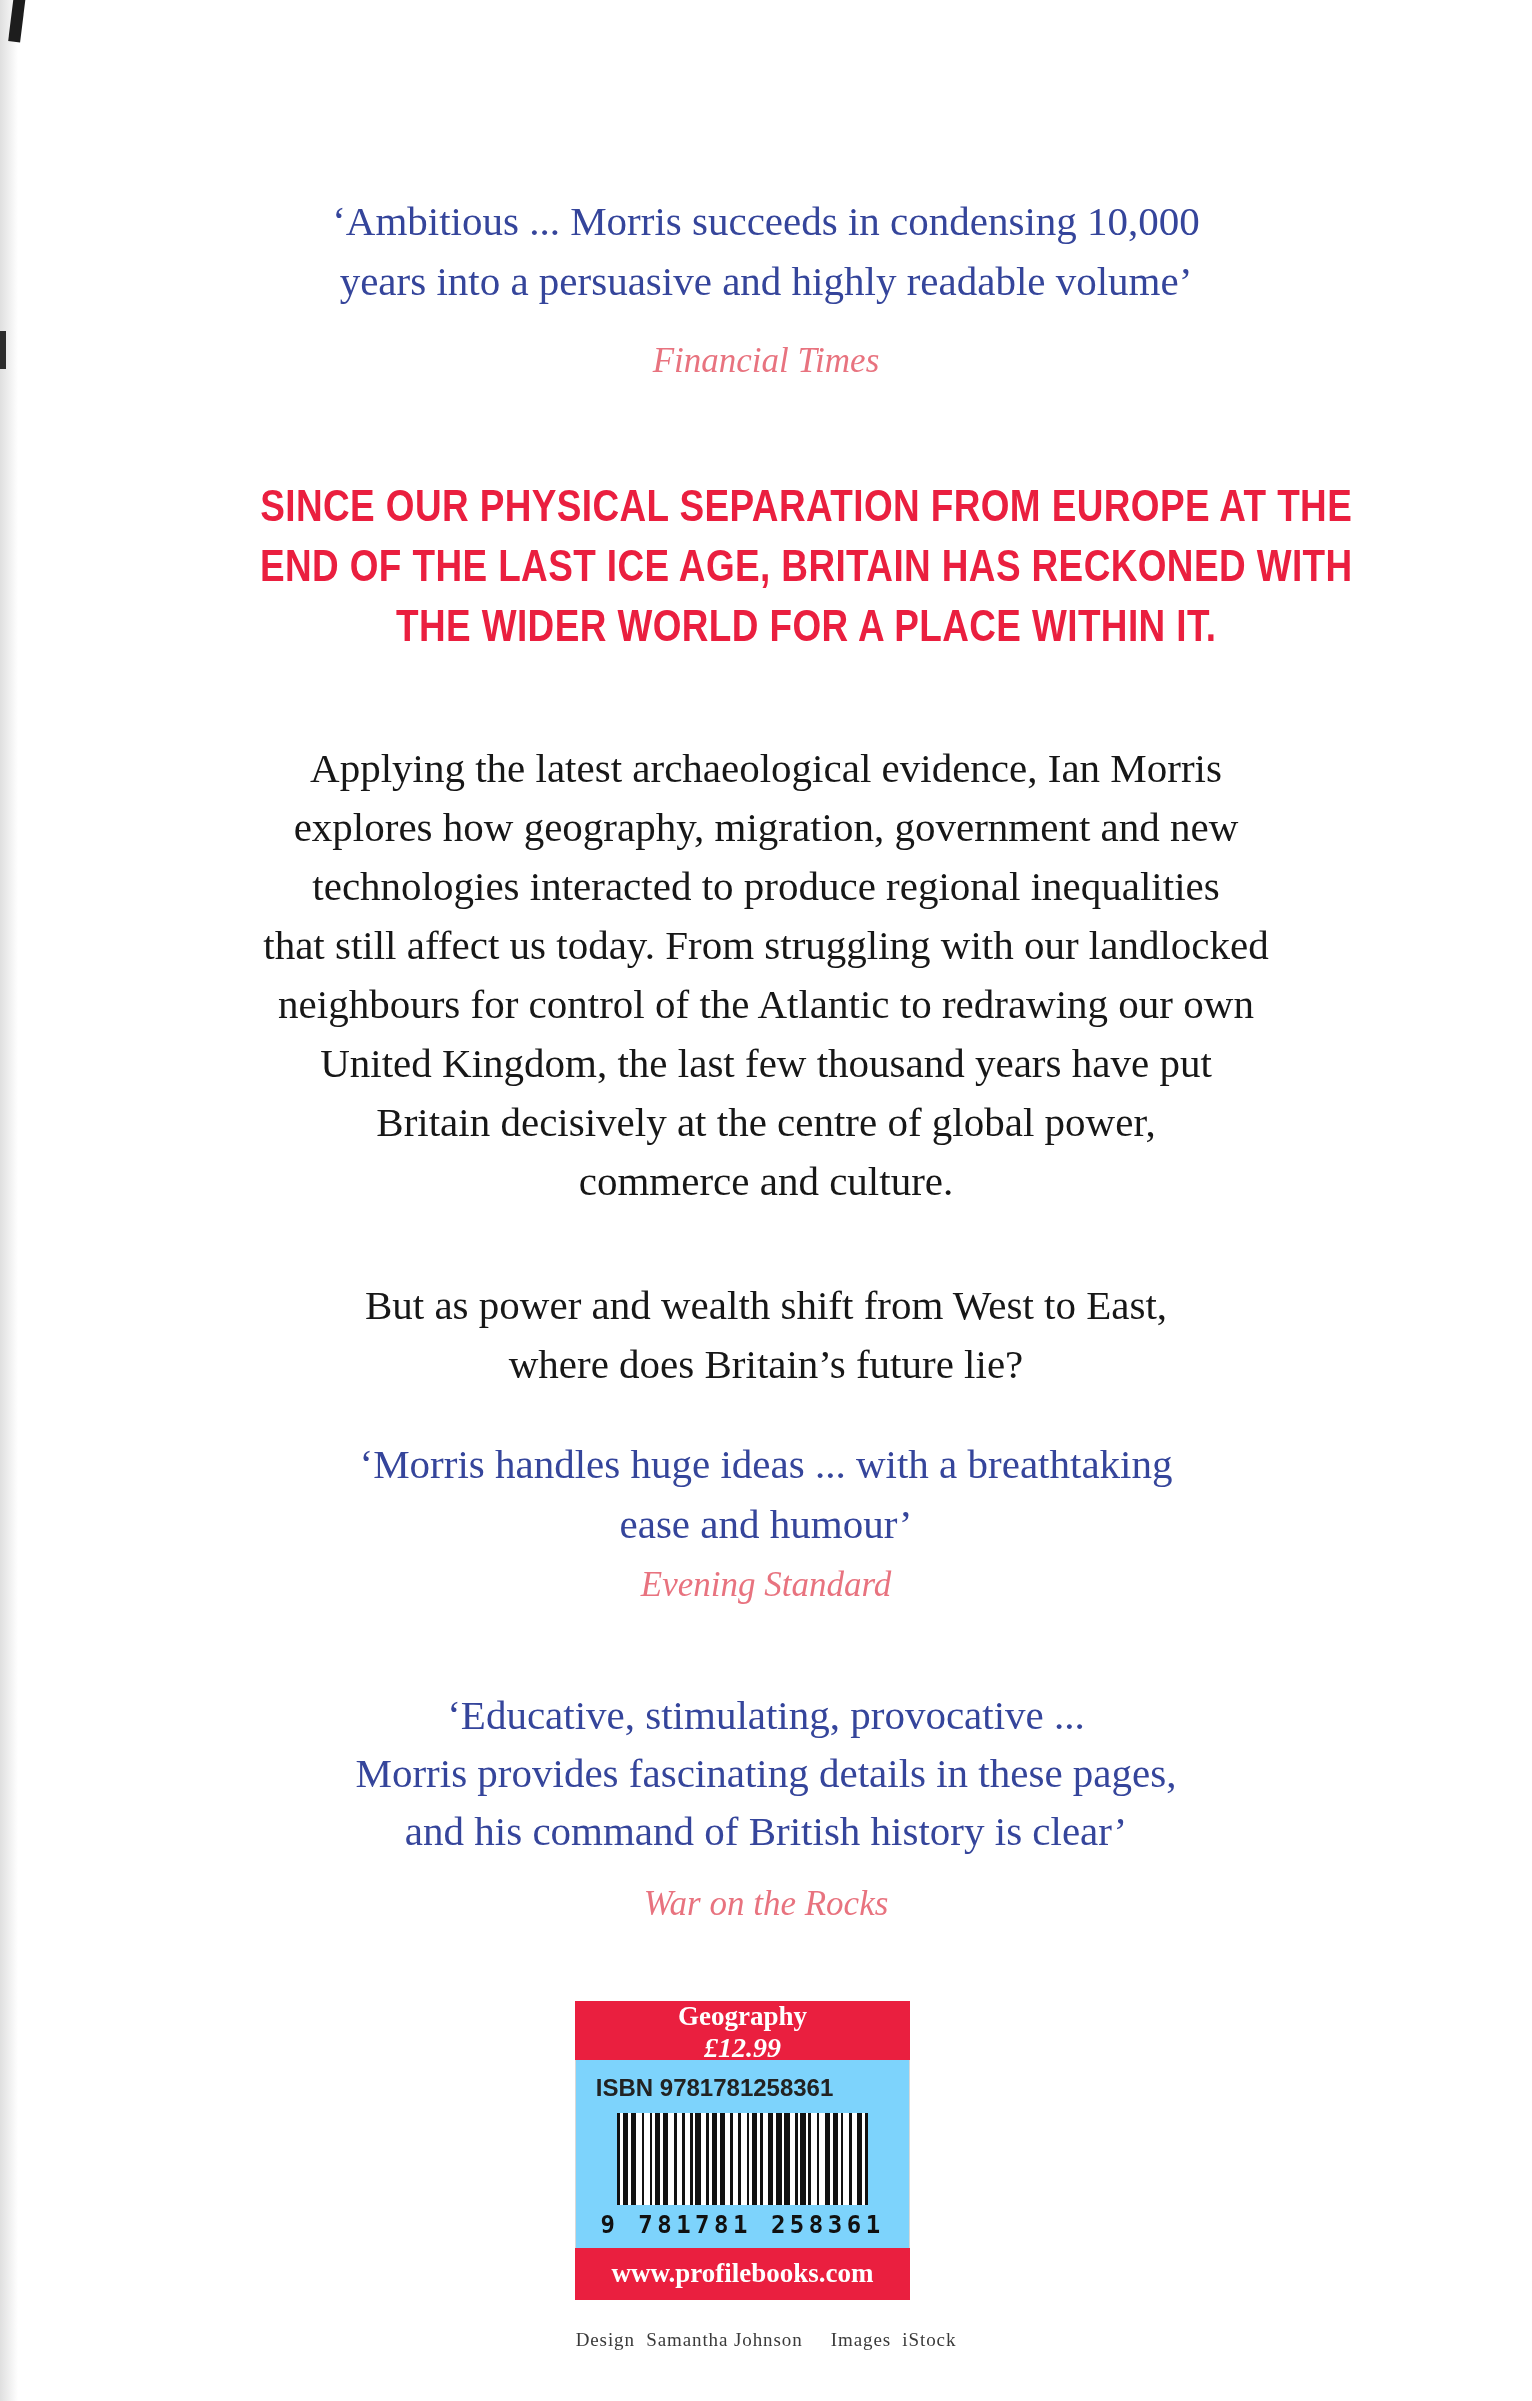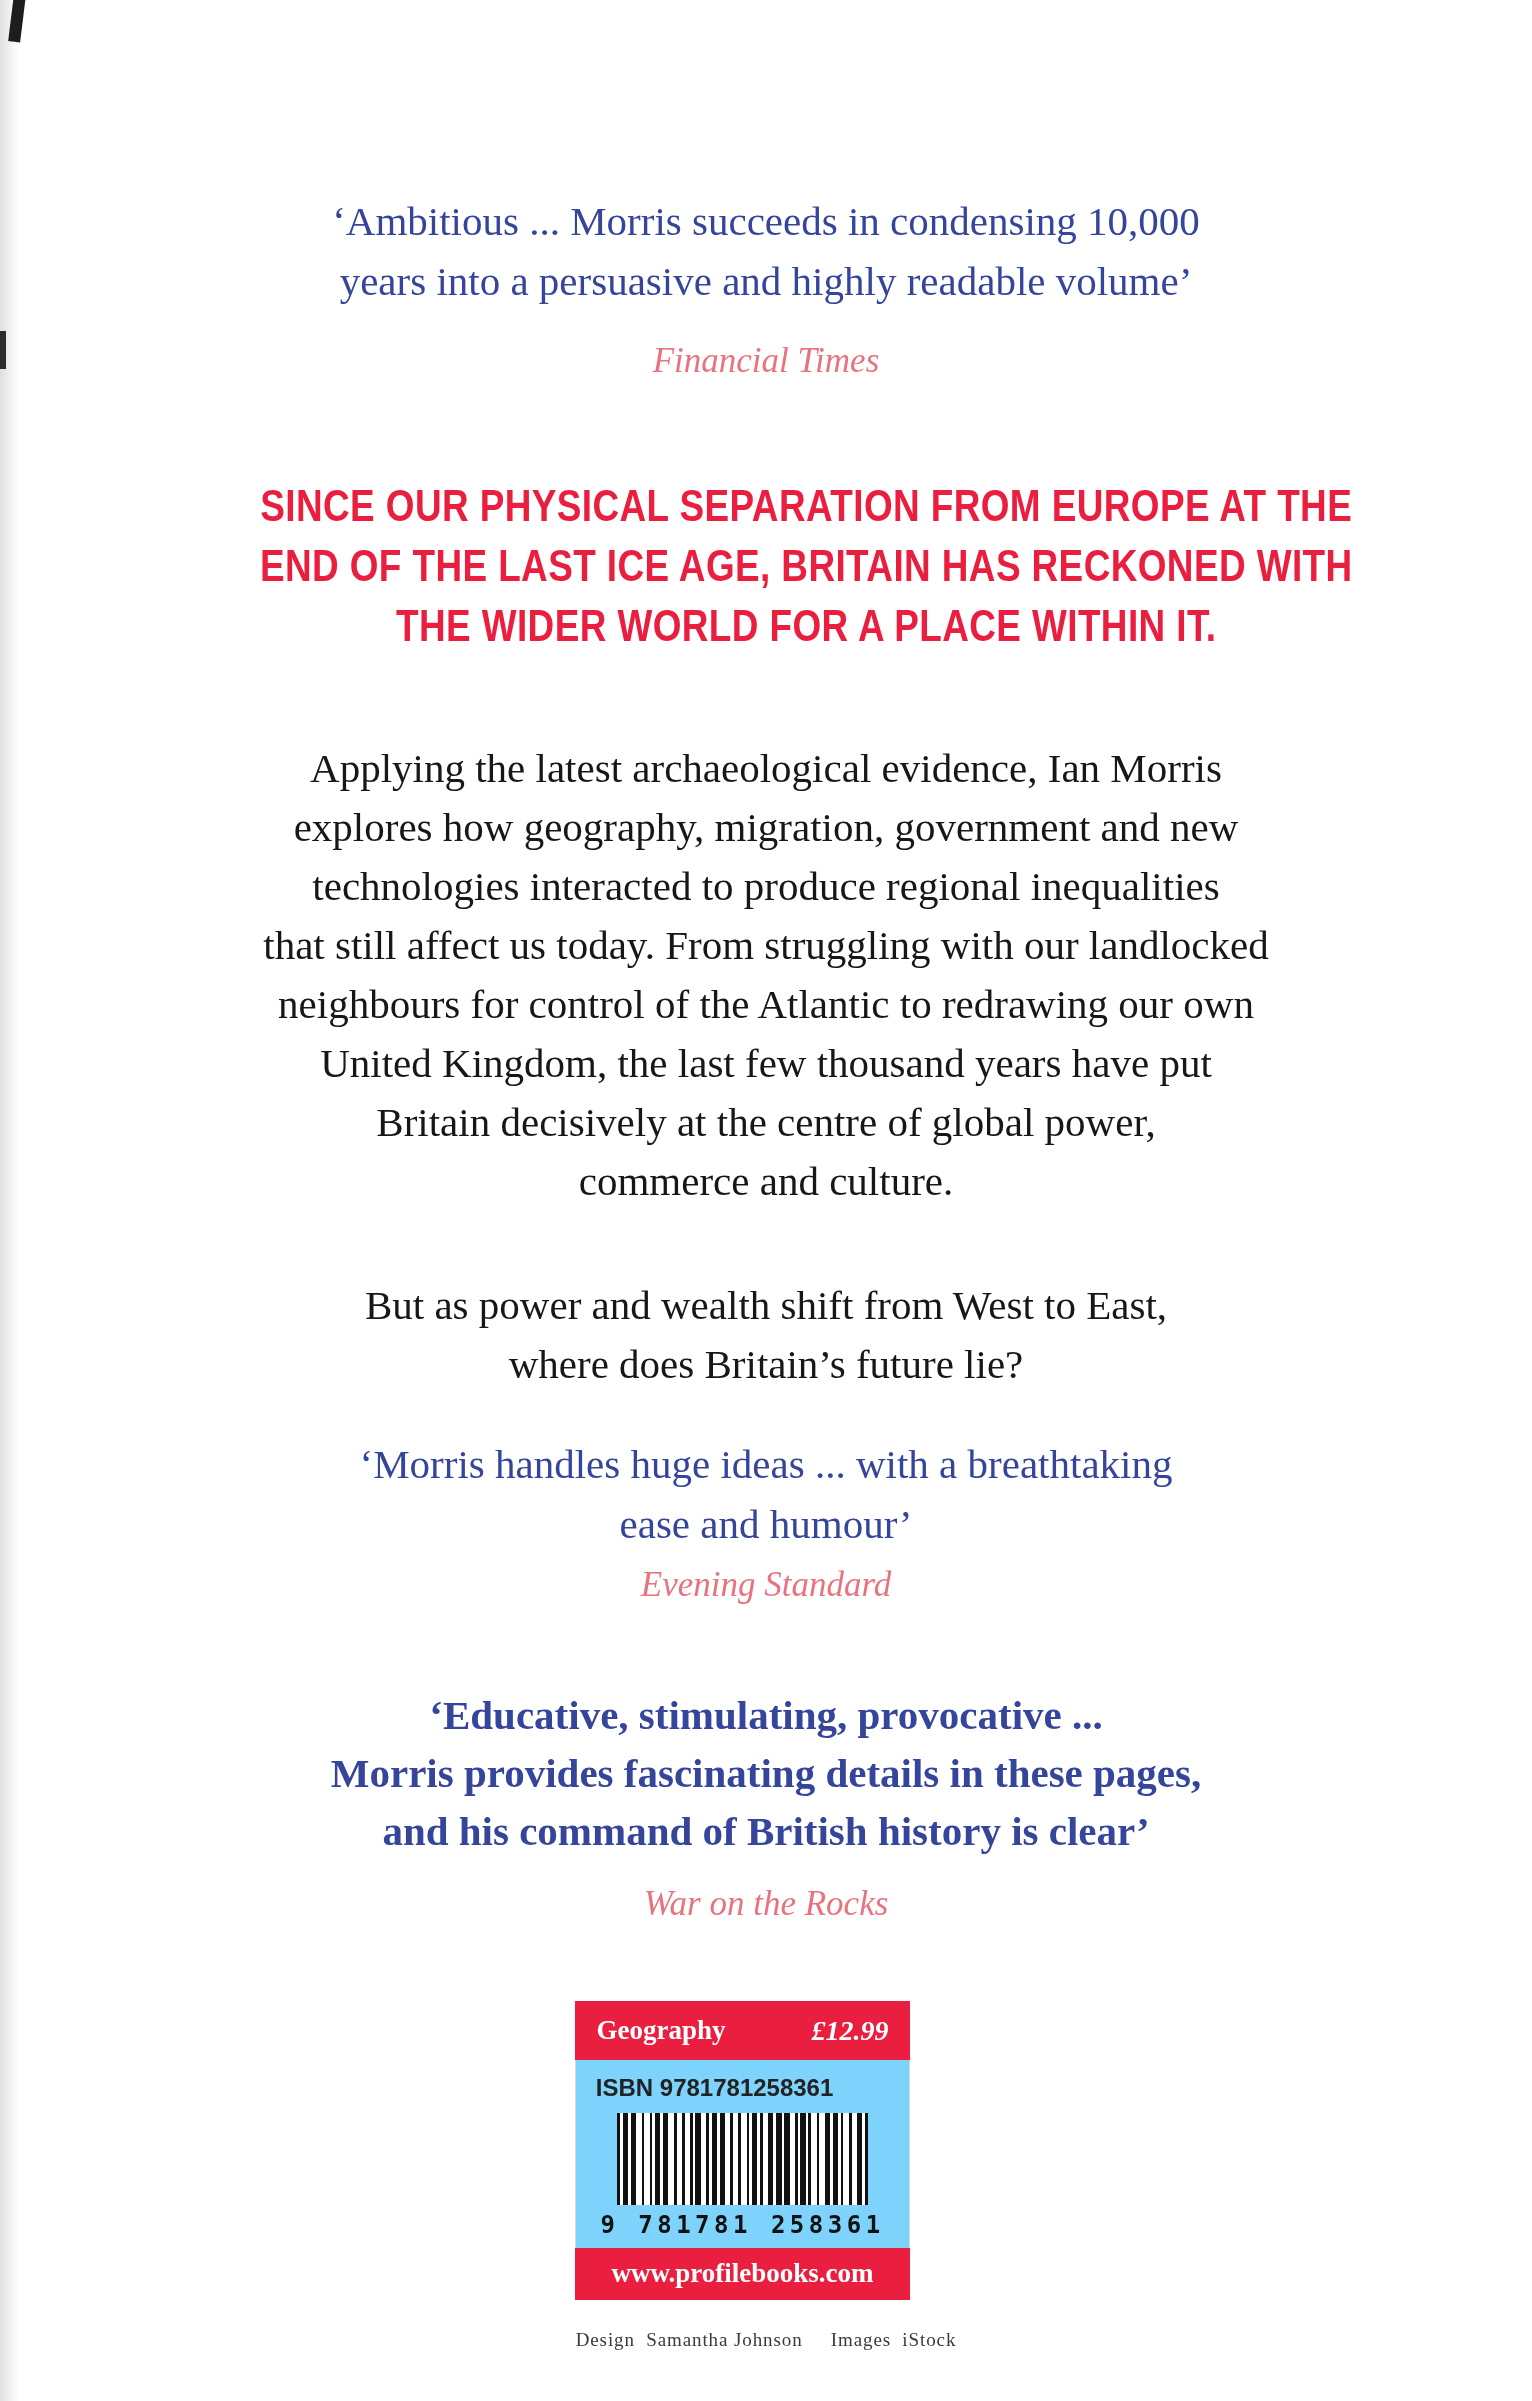--- a/index.html
+++ b/index.html
@@ -66,39 +66,40 @@
     color: #171717;
     font-size: 41px;
     line-height: 59px;
     margin-top: 24px;
   }
   #para-1 { top: 715px; }
   #para-2 { top: 1252px; }
 
   #quote-2 { top: 1434px; }
   #attr-2  { top: 1564px; }
-  #quote-3 { top: 1686px; line-height: 58px; font-weight: bold; }
+  #quote-3 { top: 1686px; line-height: 58px; }
   #attr-3  { top: 1883px; }
 
   
   #retail {
     position: absolute;
     left: 575px;
     top: 2001px;
     width: 335px;
   }
   .retail-header {
     background: #ea1f3f;
     height: 59px;
     display: flex;
     justify-content: space-between;
     align-items: center;
     padding: 0 21.6px;
     box-sizing: border-box;
     color: #ffffff;
+    flex-direction: column;
   }
   .retail-header .category {
     font-size: 27px;
     font-weight: 700;
   }
   .retail-header .price {
     font-size: 28px;
     font-weight: 700;
     font-style: italic;
   }

